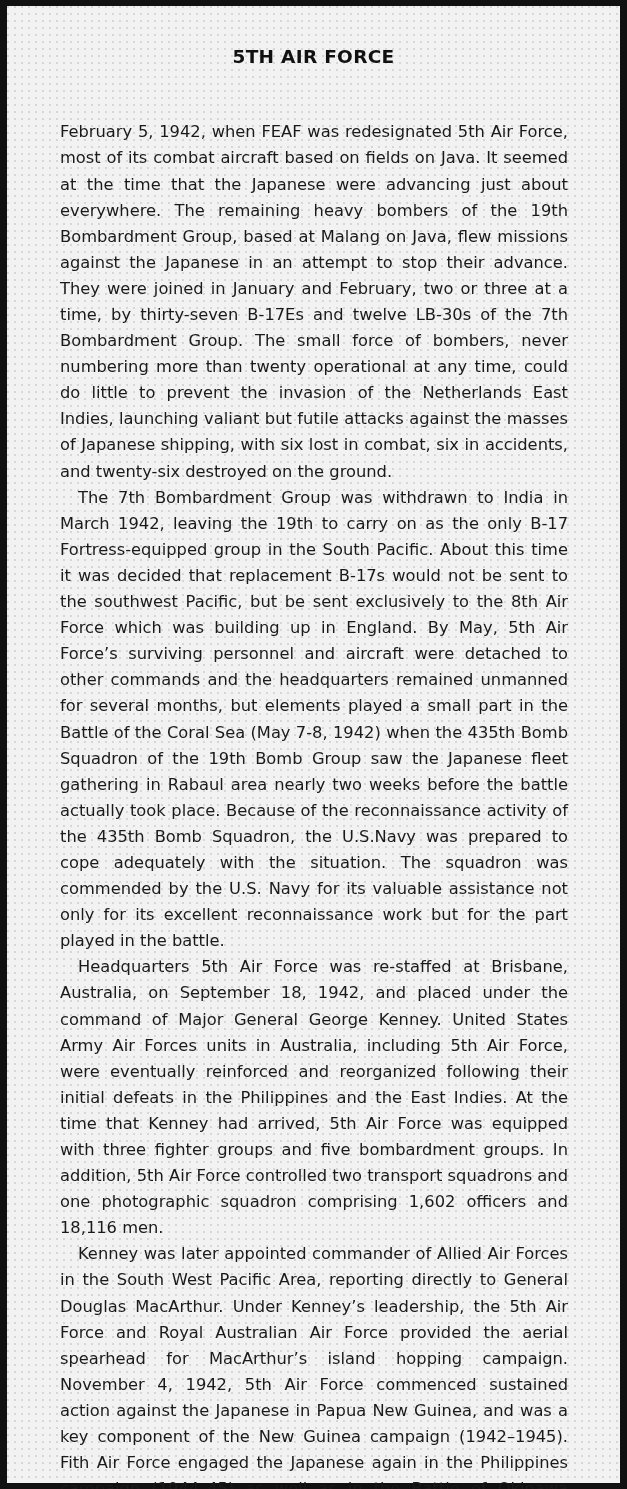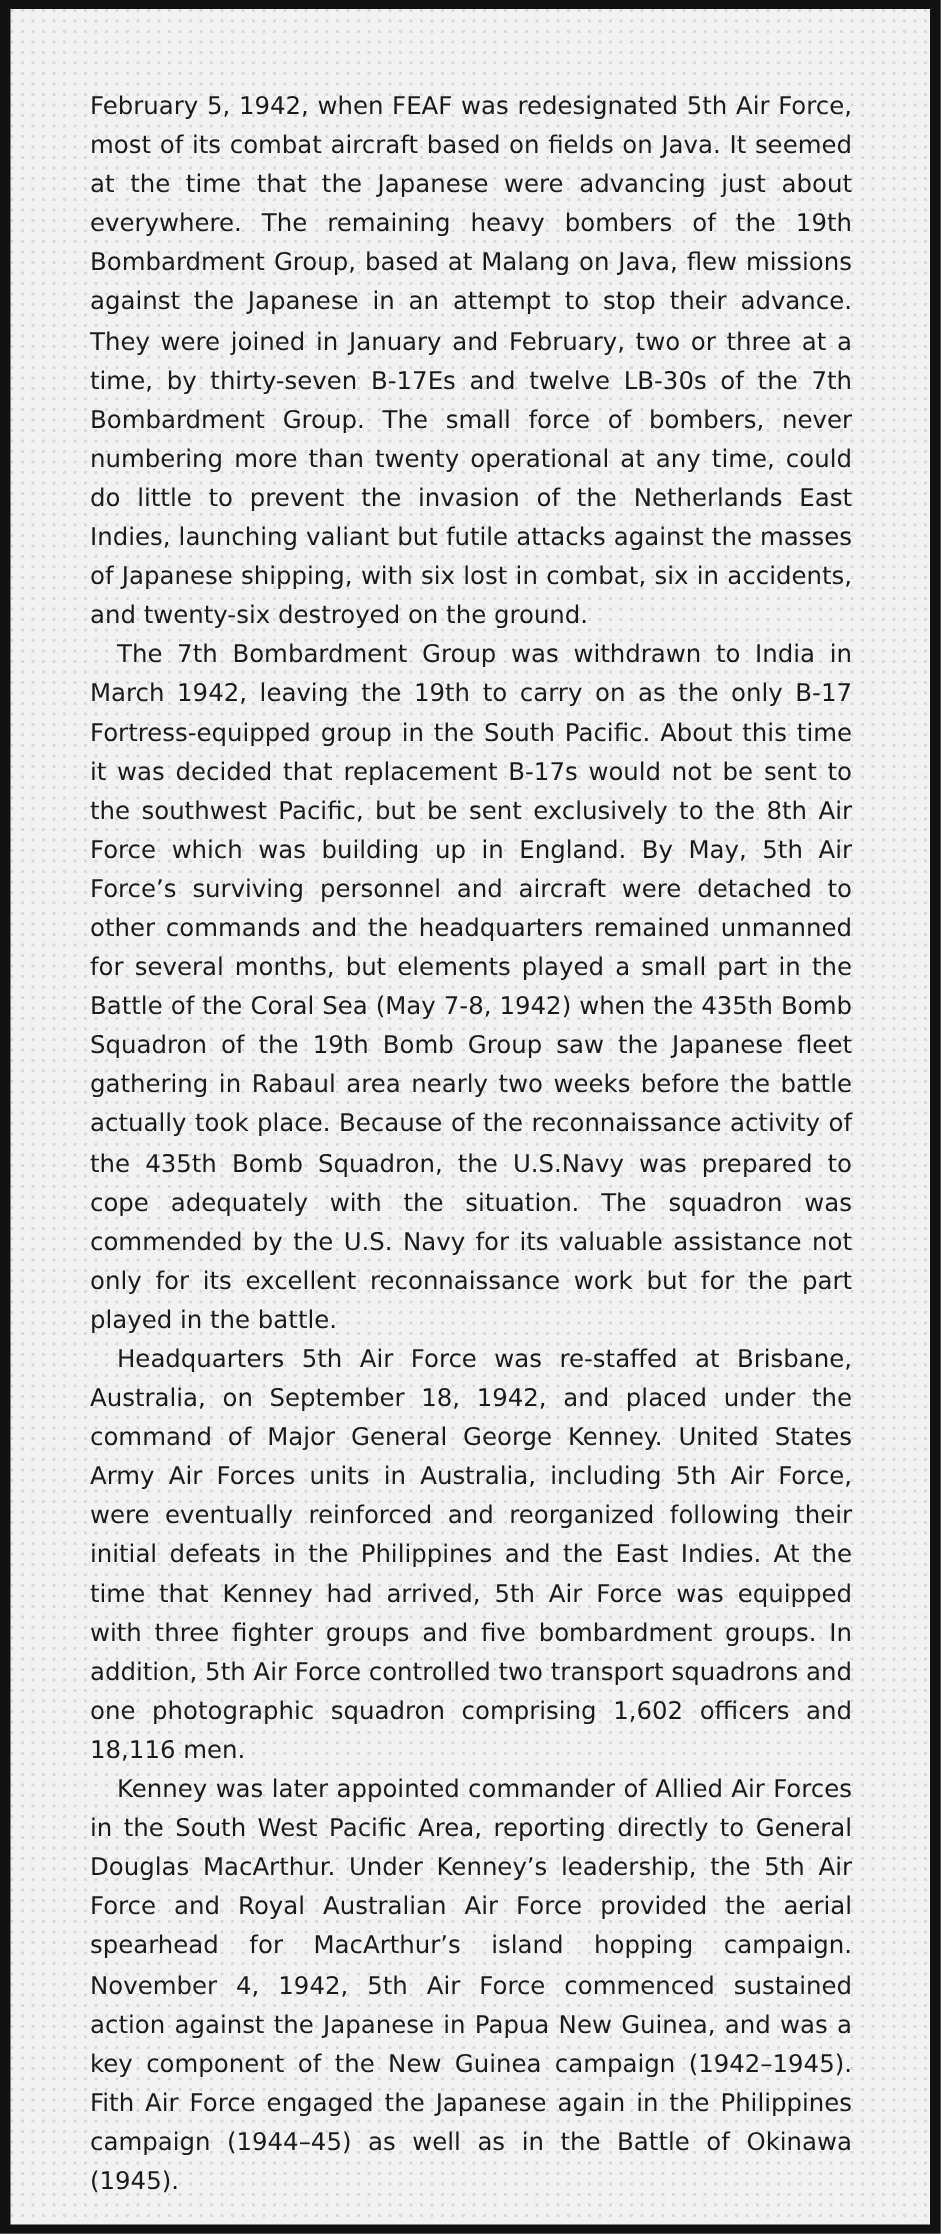--- a/index.html
+++ b/index.html
@@ -75,20 +75,21 @@
   .para.first {
     text-indent: 0;
   }
 </style>
 </head>
 <body>
 
 <div class="page-frame">
   <div class="page-inner">
 
+    <h1 class="doc-title">5TH AIR FORCE</h1>
 
     <div class="body-text">
       <p class="para first">February 5, 1942, when FEAF was redesignated 5th Air Force, most of its combat aircraft based on fields on Java. It seemed at the time that the Japanese were advancing just about everywhere. The remaining heavy bombers of the 19th Bombardment Group, based at Malang on Java, flew missions against the Japanese in an attempt to stop their advance. They were joined in January and February, two or three at a time, by thirty-seven B-17Es and twelve LB-30s of the 7th Bombardment Group. The small force of bombers, never numbering more than twenty operational at any time, could do little to prevent the invasion of the Netherlands East Indies, launching valiant but futile attacks against the masses of Japanese shipping, with six lost in combat, six in accidents, and twenty-six destroyed on the ground.</p>
       <p class="para">The 7th Bombardment Group was withdrawn to India in March 1942, leaving the 19th to carry on as the only B-17 Fortress-equipped group in the South Pacific. About this time it was decided that replacement B-17s would not be sent to the southwest Pacific, but be sent exclusively to the 8th Air Force which was building up in England. By May, 5th Air Force’s surviving personnel and aircraft were detached to other commands and the headquarters remained unmanned for several months, but elements played a small part in the Battle of the Coral Sea (May 7-8, 1942) when the 435th Bomb Squadron of the 19th Bomb Group saw the Japanese fleet gathering in Rabaul area nearly two weeks before the battle actually took place. Because of the reconnaissance activity of the 435th Bomb Squadron, the U.S.Navy was prepared to cope adequately with the situation. The squadron was commended by the U.S. Navy for its valuable assistance not only for its excellent reconnaissance work but for the part played in the battle.</p>
       <p class="para">Headquarters 5th Air Force was re-staffed at Brisbane, Australia, on September 18, 1942, and placed under the command of Major General George Kenney. United States Army Air Forces units in Australia, including 5th Air Force, were eventually reinforced and reorganized following their initial defeats in the Philippines and the East Indies. At the time that Kenney had arrived, 5th Air Force was equipped with three fighter groups and five bombardment groups. In addition, 5th Air Force controlled two transport squadrons and one photographic squadron comprising 1,602 officers and 18,116 men.</p>
       <p class="para">Kenney was later appointed commander of Allied Air Forces in the South West Pacific Area, reporting directly to General Douglas MacArthur. Under Kenney’s leadership, the 5th Air Force and Royal Australian Air Force provided the aerial spearhead for MacArthur’s island hopping campaign. November 4, 1942, 5th Air Force commenced sustained action against the Japanese in Papua New Guinea, and was a key component of the New Guinea campaign (1942–1945). Fith Air Force engaged the Japanese again in the Philippines campaign (1944–45) as well as in the Battle of Okinawa (1945).</p>
     </div>
 
   </div>
 </div>

